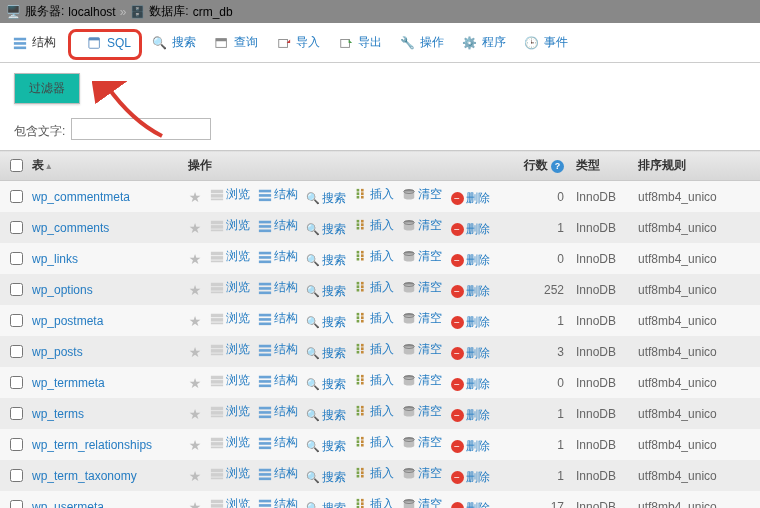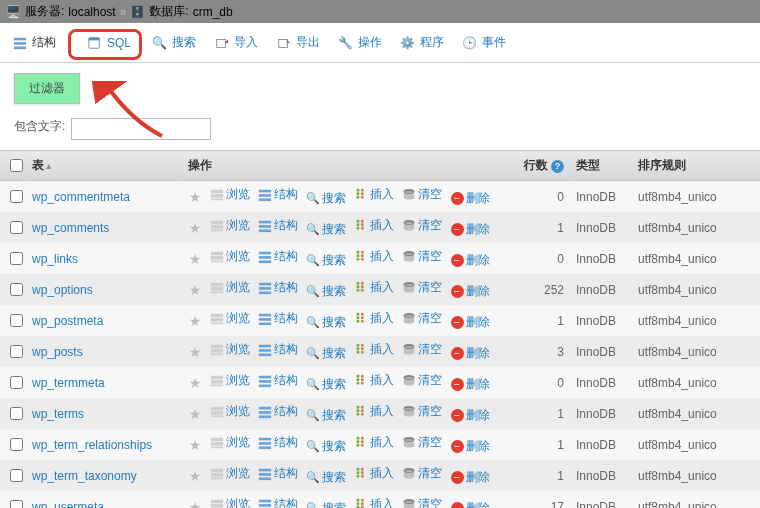--- a/index.html
+++ b/index.html
@@ -49,31 +49,31 @@
     padding: 3px 8px 6px 16px;
     background: #fff;
   }
   .filter-area {
     padding: 10px 14px 4px 14px;
     position: relative;
   }
   .filter-box {
     display: inline-block;
     border: 1px solid #bbb;
-    background: #86efac;
+    background: #14b8a6;
     padding: 6px 14px;
     box-shadow: 0 1px 2px rgba(0,0,0,.15);
     font-size: 12px;
     color: #444;
     text-align: center;
   }
   .contains-row {
     margin-top: 14px;
     display: flex;
-    align-items: flex-start;
+    align-items: flex-end;
     gap: 6px;
     font-size: 12px;
     color: #555;
   }
   .contains-row input[type=text] {
     border: 1px solid #bbb;
     height: 22px;
     width: 140px;
     padding: 0 4px;
   }
@@ -159,20 +159,29 @@
       </span>
     <span>SQL</span>
   </div>
   <div class="tab">
     <span class="ticon">🔍</span>
     <span>搜索</span>
   </div>
   <div class="tab">
     <span class="ticon">
         <svg class="micon" viewBox="0 0 16 16">
+          <rect x="1" y="3" width="12" height="10" fill="#fff" stroke="#888"></rect>
+          <rect x="1" y="3" width="12" height="3" fill="#888"></rect>
+        </svg>
+      </span>
+    <span>查询</span>
+  </div>
+  <div class="tab">
+    <span class="ticon">
+        <svg class="micon" viewBox="0 0 16 16">
           <rect x="2" y="4" width="10" height="9" fill="#fff" stroke="#888"></rect>
           <path d="M15 4 L11 8 L15 8 Z" fill="#c73a3a"></path>
         </svg>
       </span>
     <span>导入</span>
   </div>
   <div class="tab">
     <span class="ticon">
         <svg class="micon" viewBox="0 0 16 16">
           <rect x="2" y="4" width="10" height="9" fill="#fff" stroke="#888"></rect>

